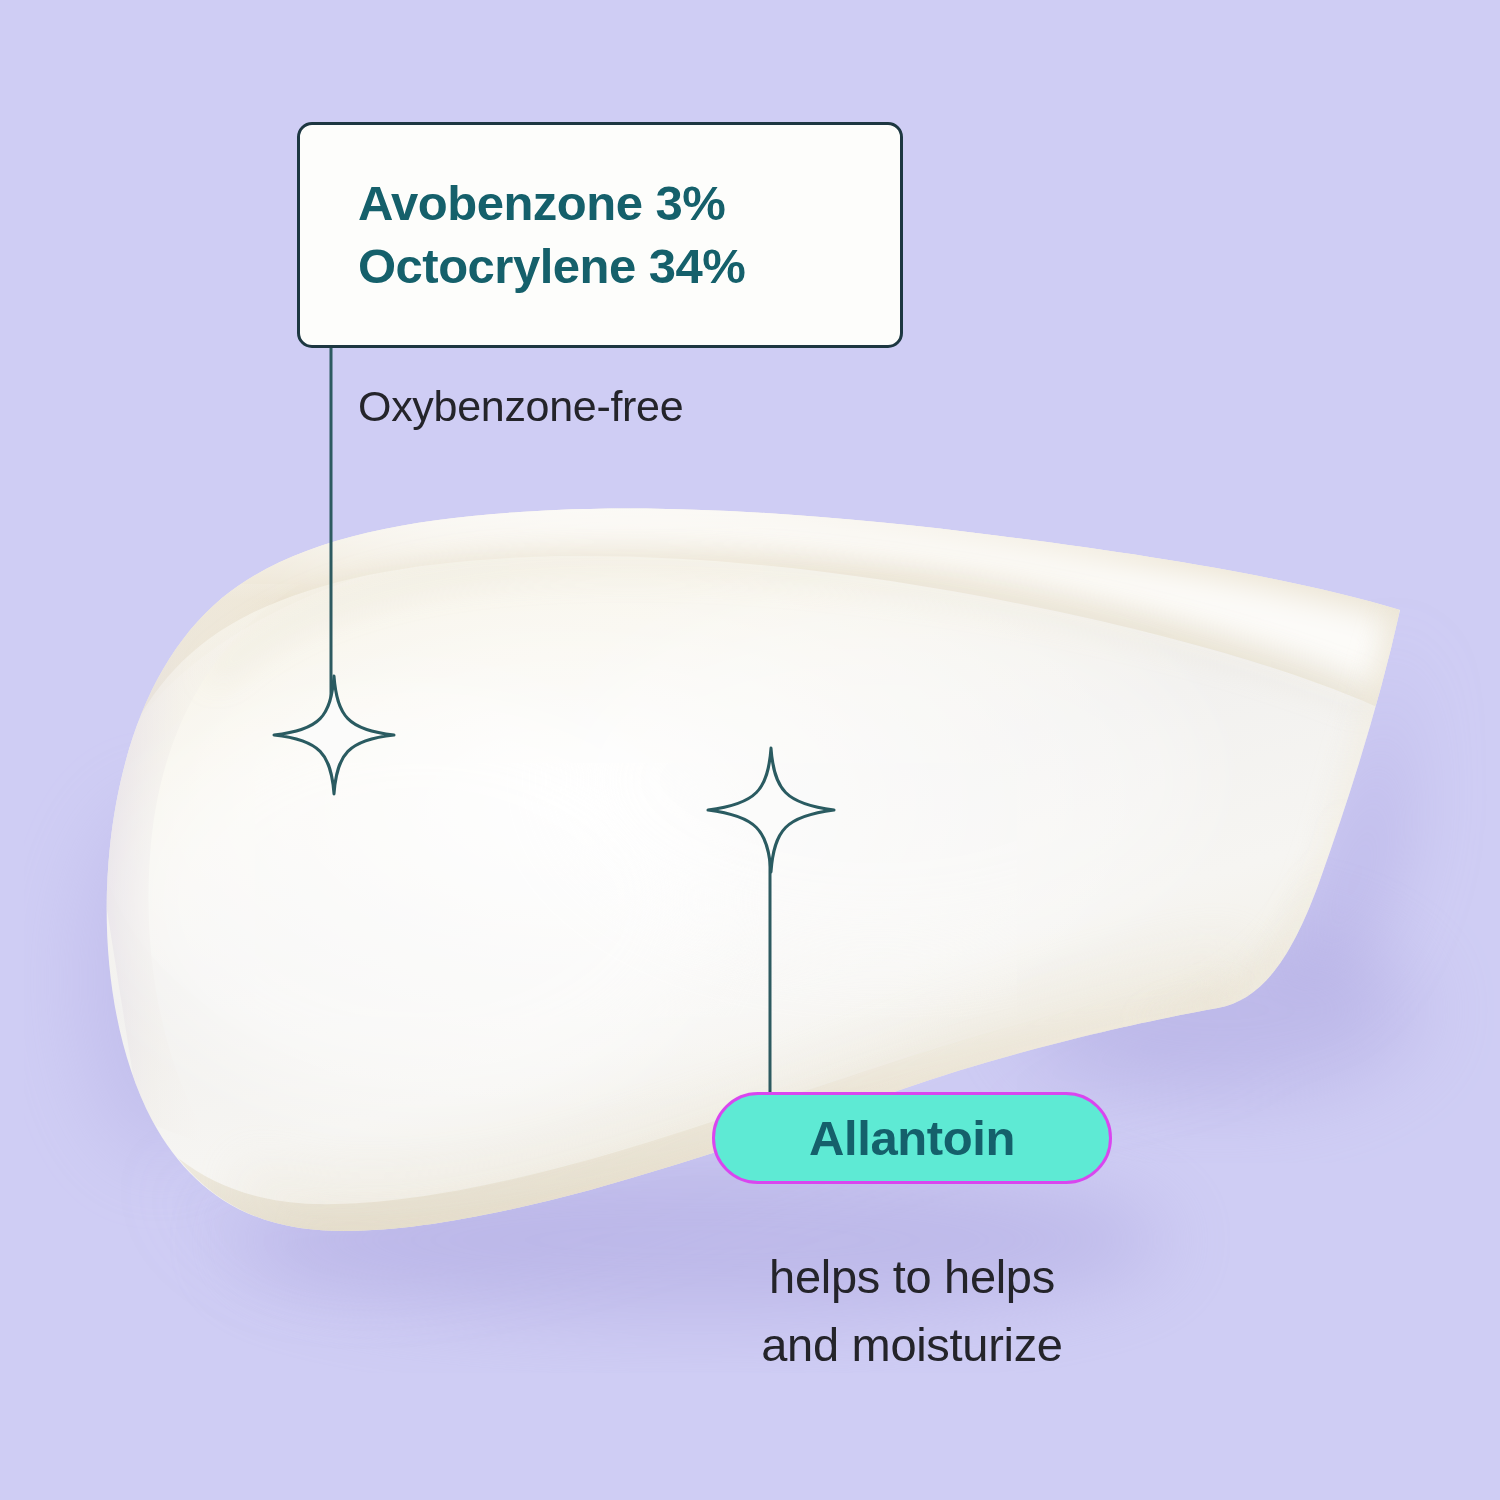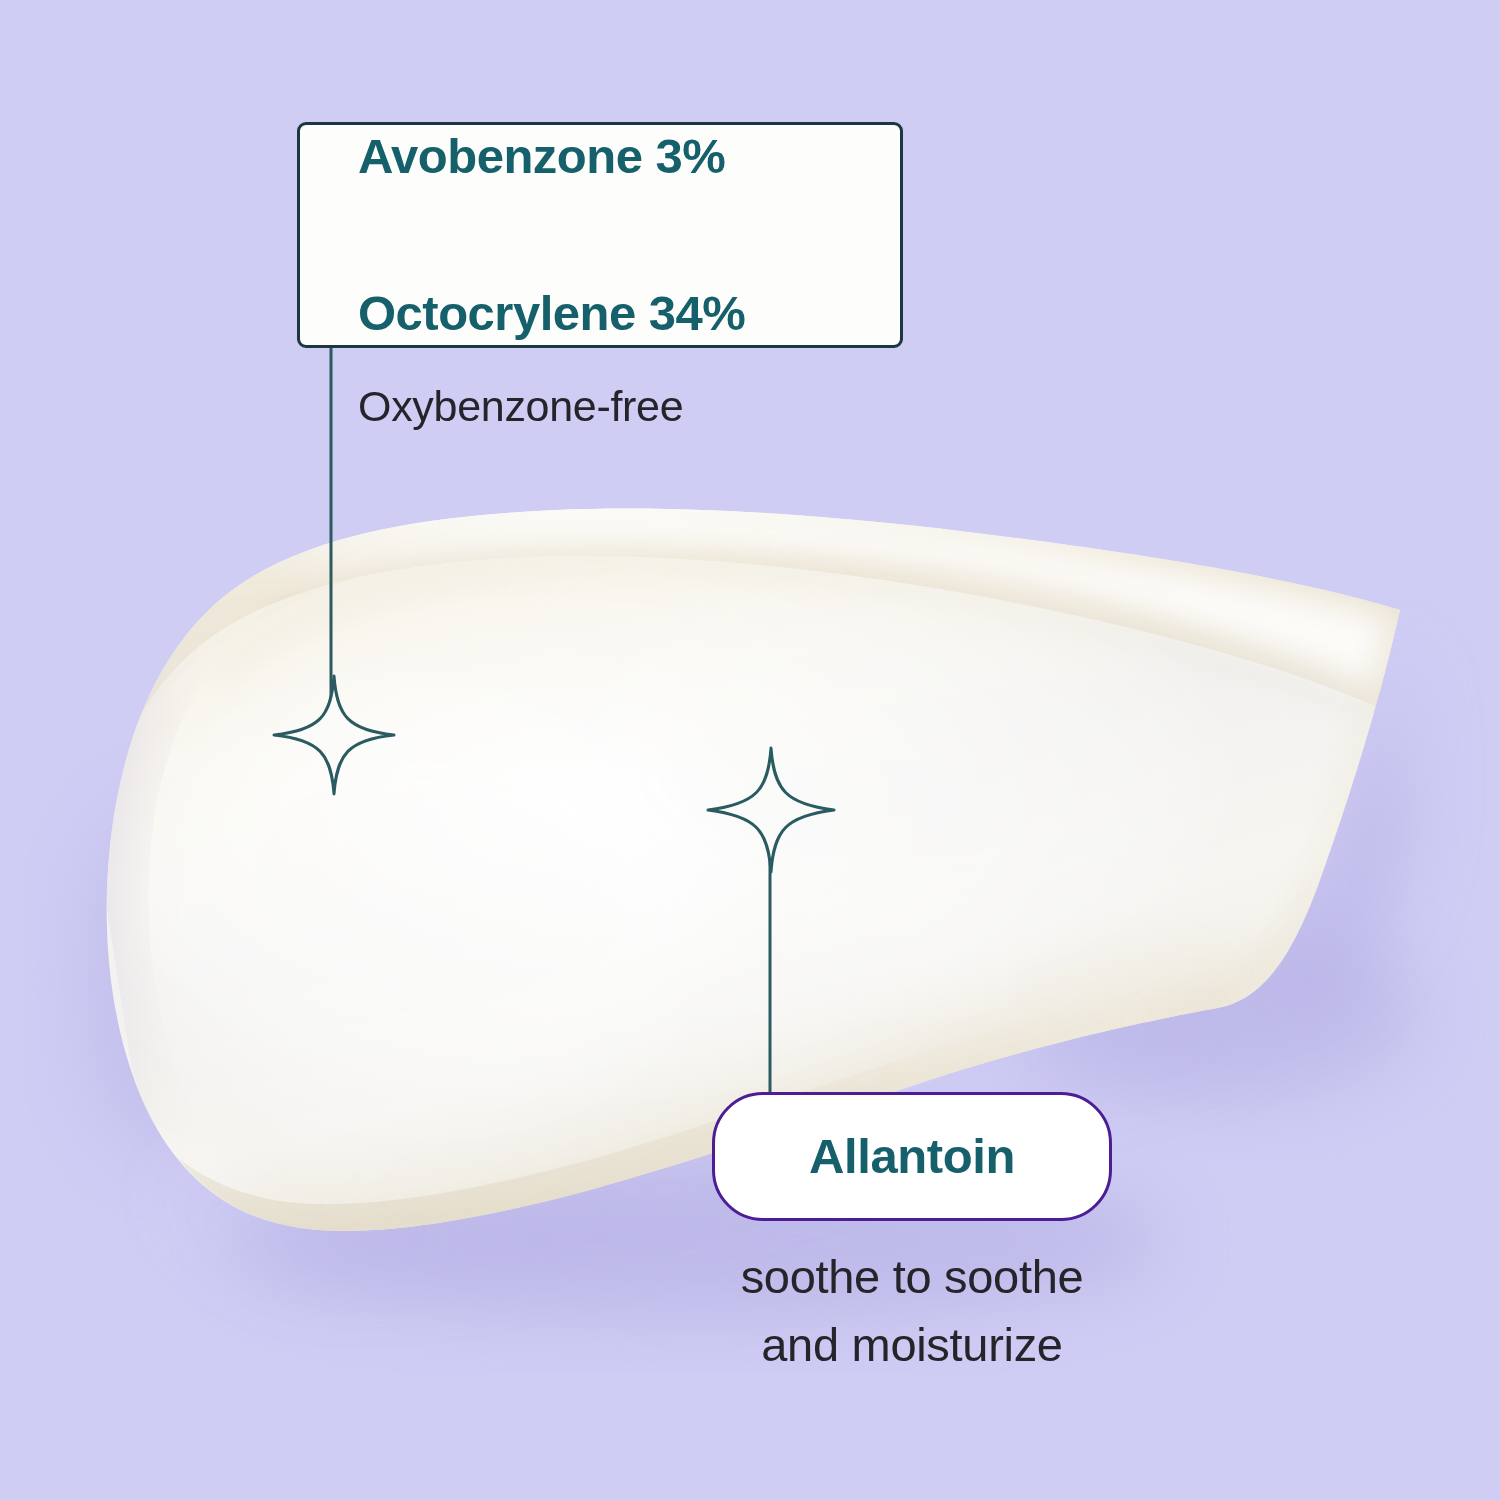--- a/index.html
+++ b/index.html
@@ -29,24 +29,24 @@
   
   .callout-box {
     position: absolute;
     left: 297px;
     top: 122px;
     width: 606px;
     height: 226px;
     box-sizing: border-box;
     background: #fdfdfb;
     border: 3px solid #1d3741;
-    border-radius: 9px;
+    border-radius: 15px;
     display: flex;
     flex-direction: column;
-    justify-content: space-between;
+    justify-content: center;
     padding: 0 0 0 58px;
   }
   .callout-line {
     color: #15606b;
     font-weight: 700;
     font-size: 49px;
     line-height: 63px;
     letter-spacing: -0.5px;
     white-space: nowrap;
   }
@@ -63,24 +63,24 @@
     letter-spacing: -0.3px;
     white-space: nowrap;
   }
 
   
   .pill {
     position: absolute;
     left: 712px;
     top: 1092px;
     width: 400px;
-    height: 129px;
+    height: 92px;
     box-sizing: border-box;
-    background: #ffffff;
-    border: 3px solid #4c1d95;
+    background: #5eead4;
+    border: 3px solid #d946ef;
     border-radius: 51px;
     display: flex;
     align-items: center;
     justify-content: center;
   }
   .pill-label {
     color: #15606b;
     font-weight: 700;
     font-size: 49px;
     letter-spacing: -0.4px;
@@ -300,17 +300,17 @@
     <div class="callout-line">Octocrylene 34%</div>
   </div>
 
   <div class="sub-caption">Oxybenzone-free</div>
 
   <div class="pill">
     <span class="pill-label">Allantoin</span>
   </div>
 
   <div class="bottom-caption">
-    <span class="bc-line">soothe to soothe</span>
+    <span class="bc-line">helps to helps</span>
     <span class="bc-line">and moisturize</span>
   </div>
 
 </div>
 
 </body></html>

